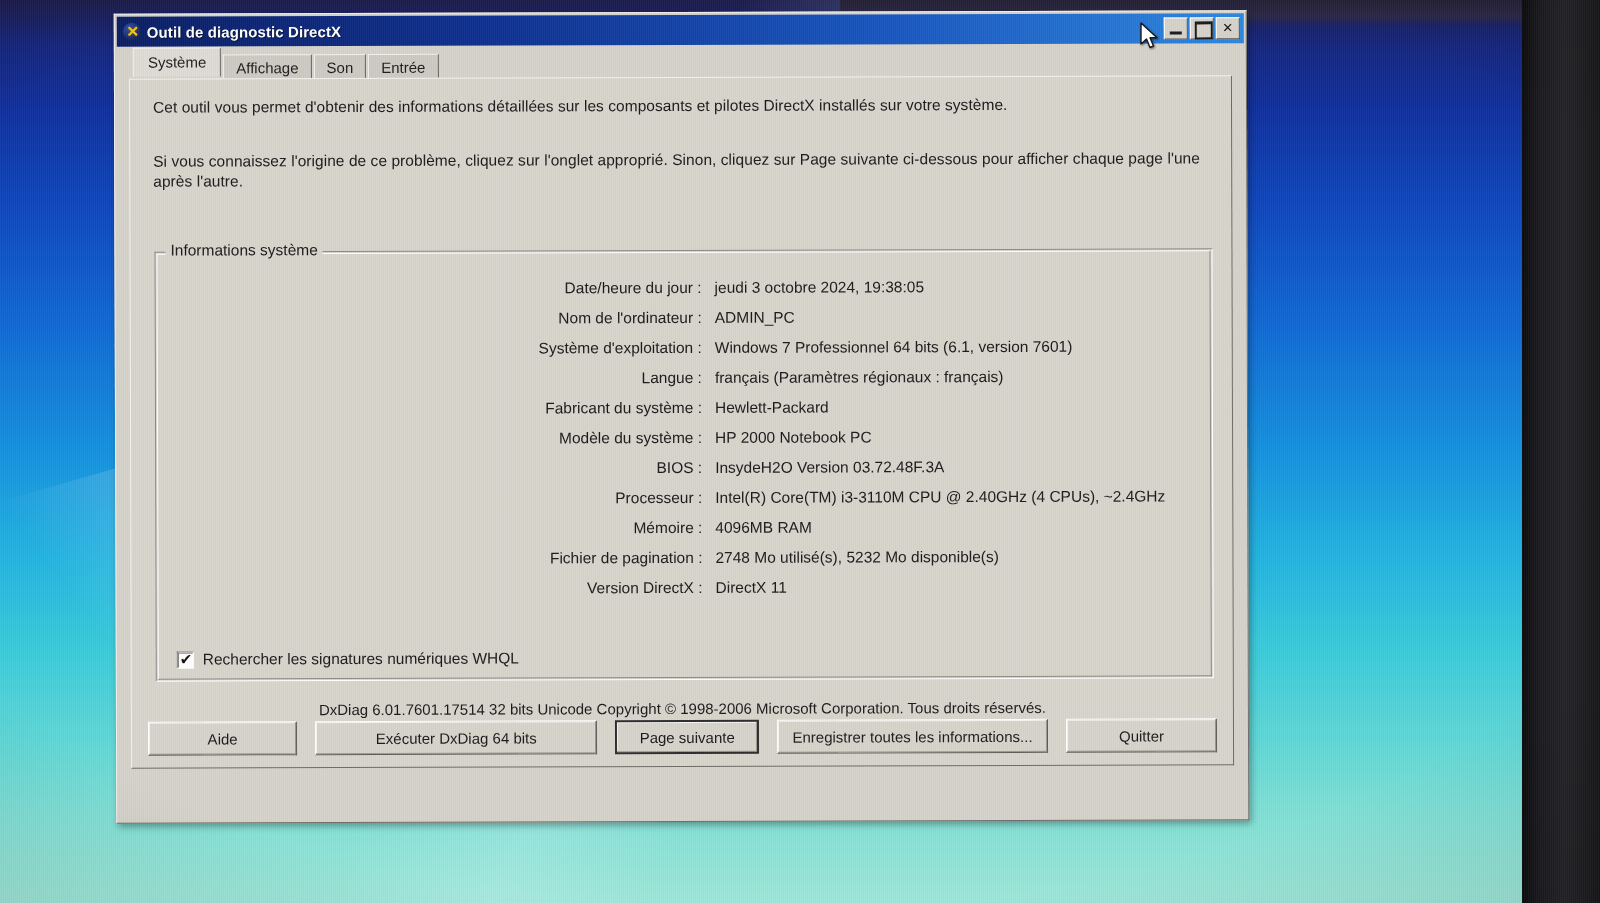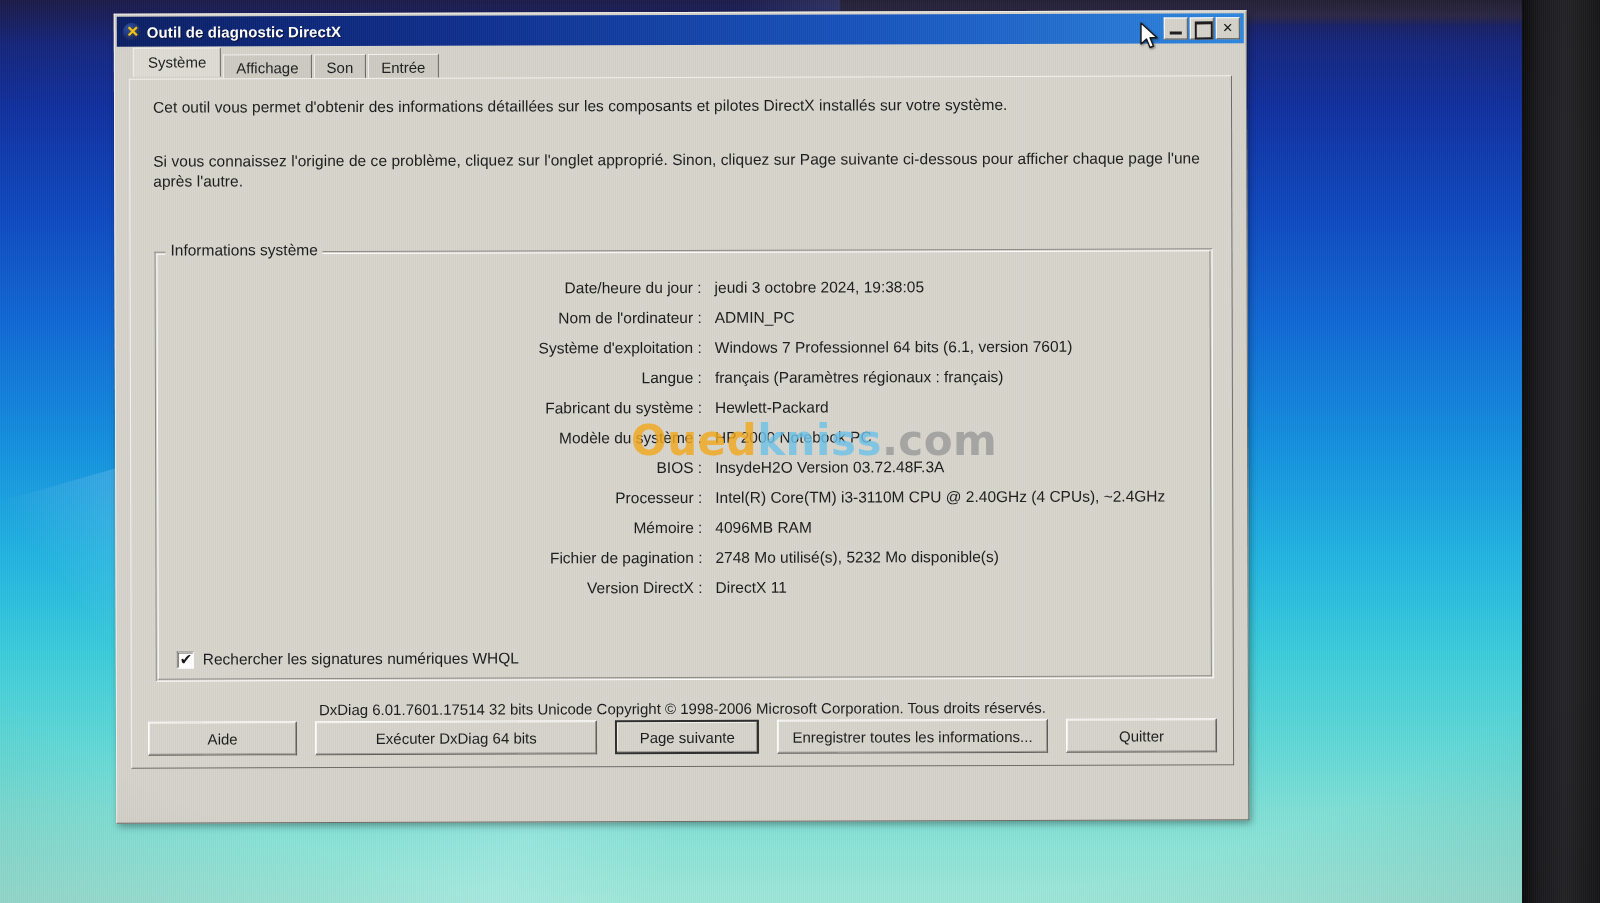--- a/index.html
+++ b/index.html
@@ -487,21 +487,20 @@
         <div class="dlg-button w-help">Aide</div>
         <div class="dlg-button w-dxdiag64">Exécuter DxDiag 64 bits</div>
         <div class="dlg-button w-next focused">Page suivante</div>
         <div class="dlg-button w-saveall">Enregistrer toutes les informations...</div>
         <div class="dlg-button w-quit">Quitter</div>
       </div>
 
     </div>
   </div>
 
-  <div id="watermark"><span class="wm-oued">Oued</span><span class="wm-kniss">kniss</span><span class="wm-com">.com</span></div>
 
   <svg id="mouse-cursor" viewBox="0 0 22 30">
     <polygon points="1,1 1,22 6.5,17 10,25.5 13.5,24 10,15.8 17,15.8" fill="#ffffff" stroke="#1a1a1a" stroke-width="1.4" stroke-linejoin="round"></polygon>
   </svg>
 
   <div id="scanlines"></div>
   <div id="vignette"></div>
 </div>
 
 </body></html>

